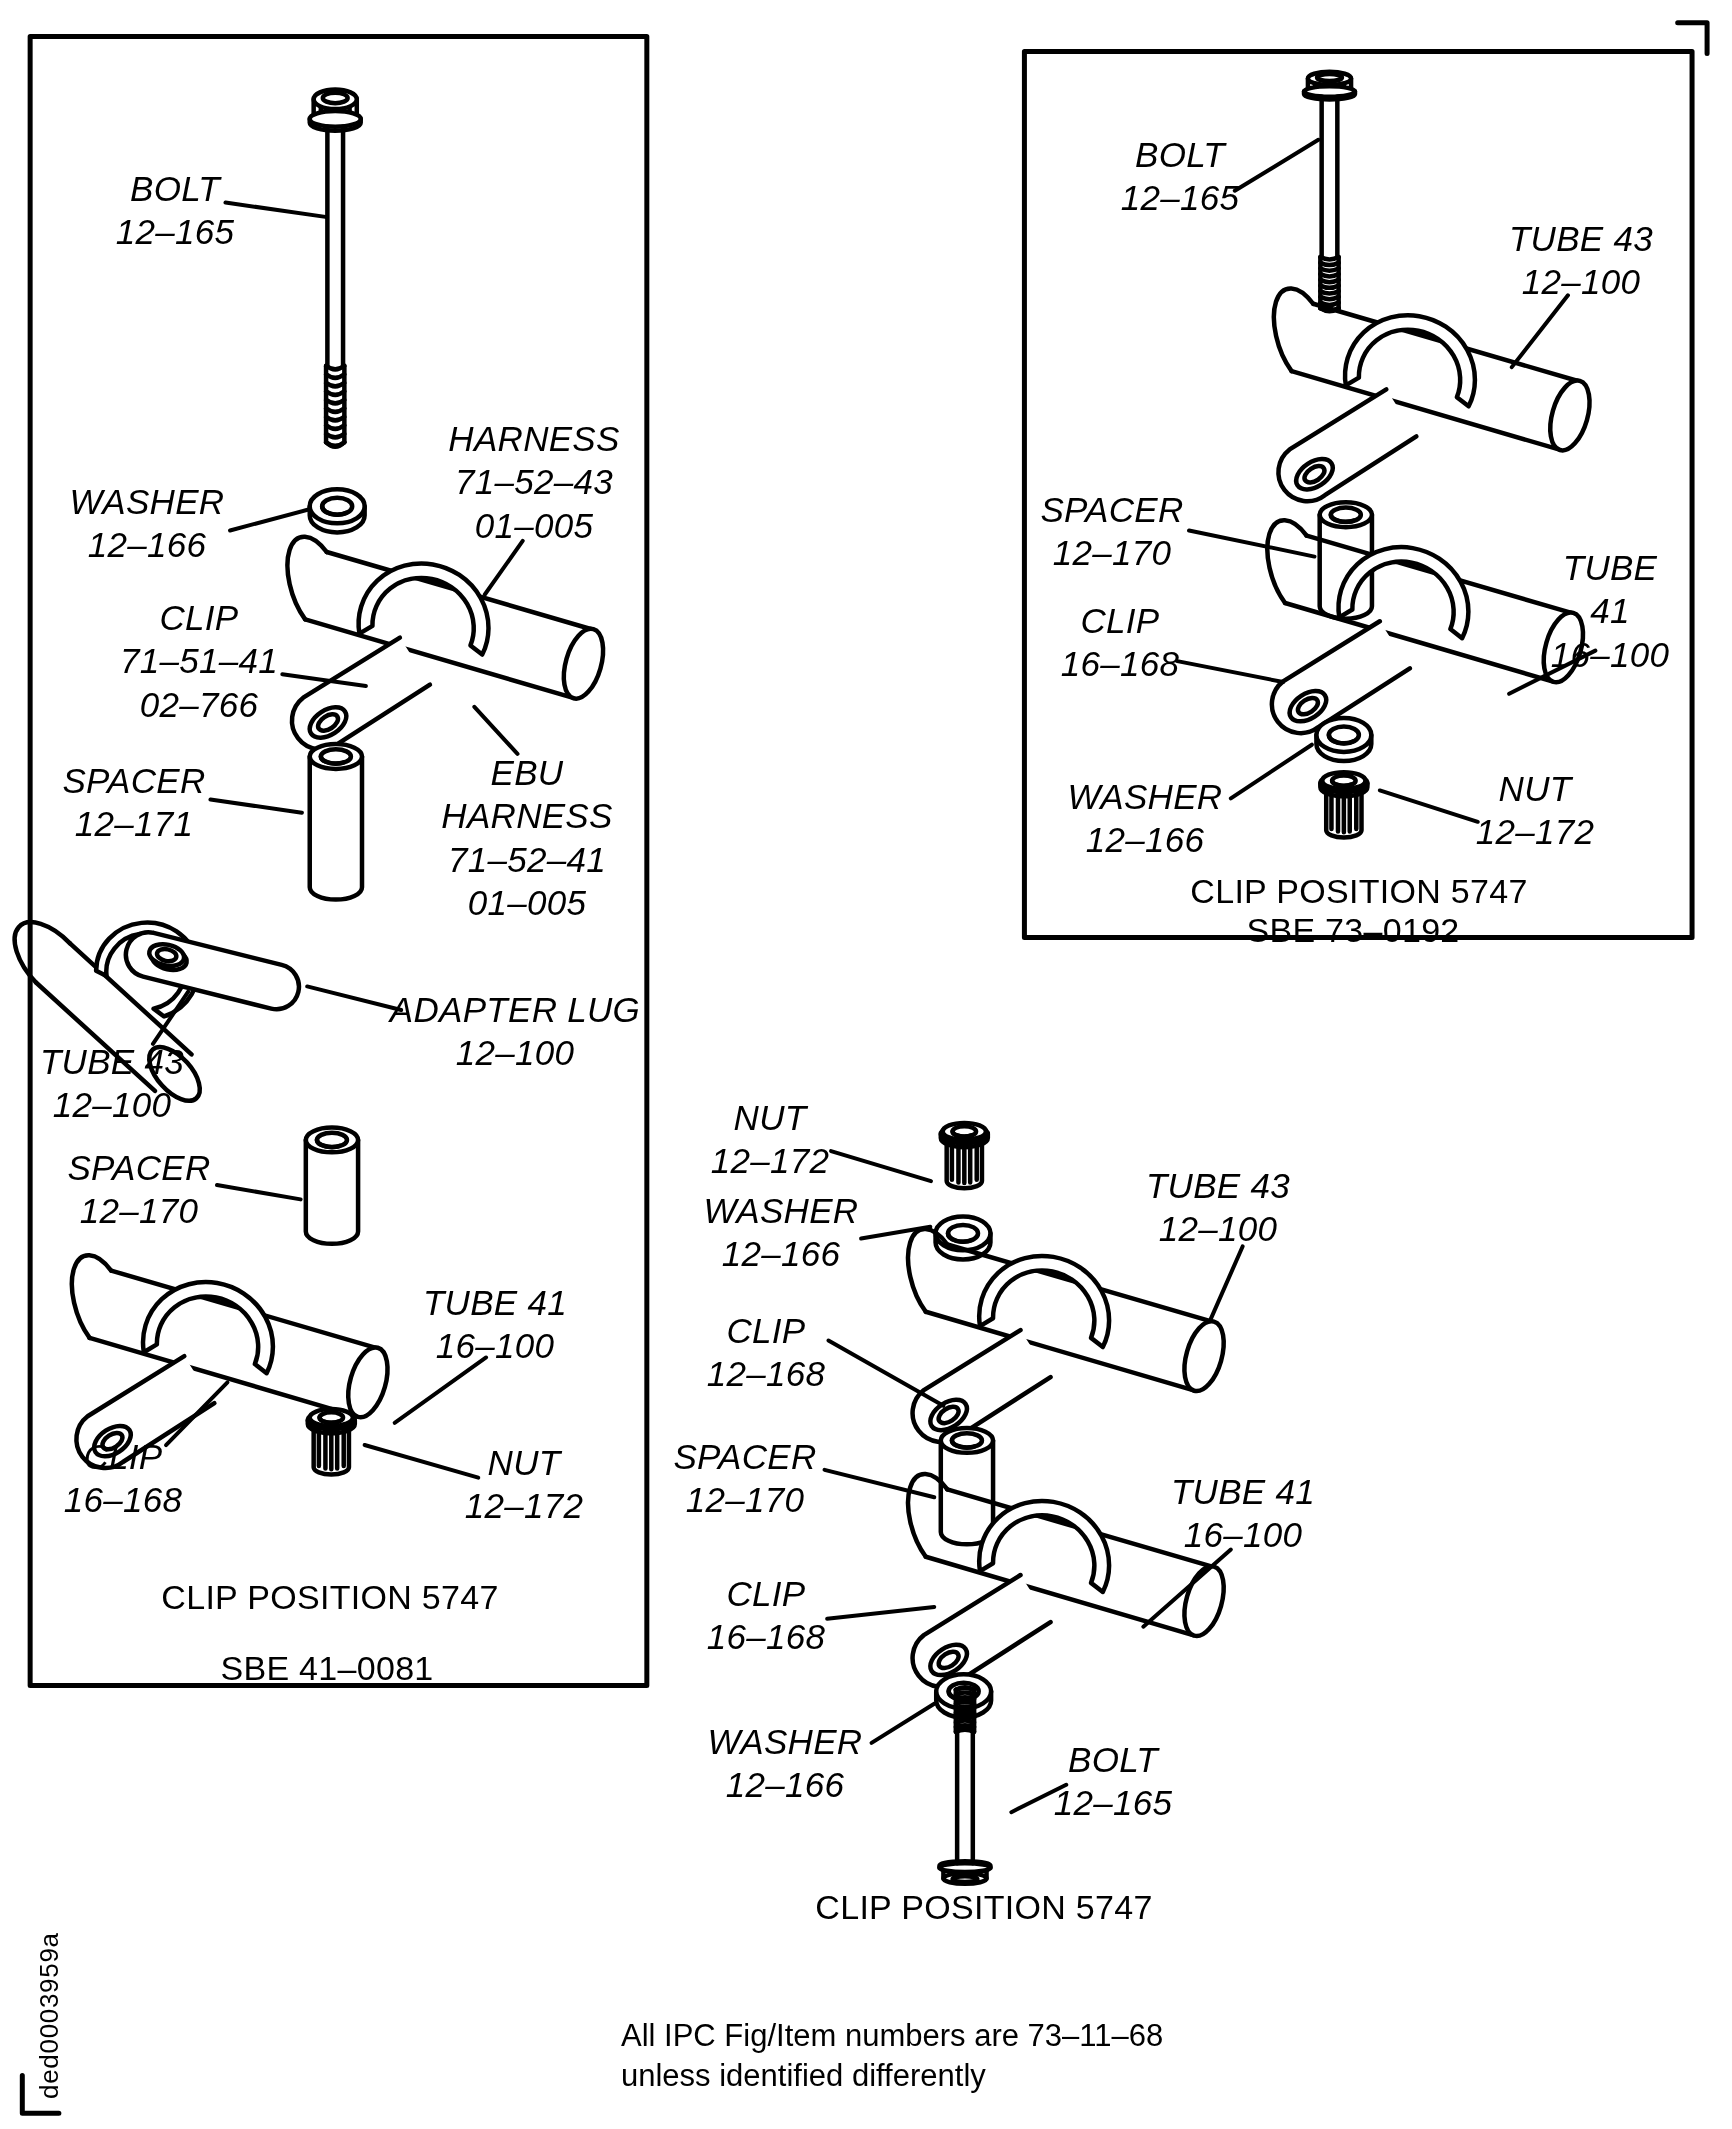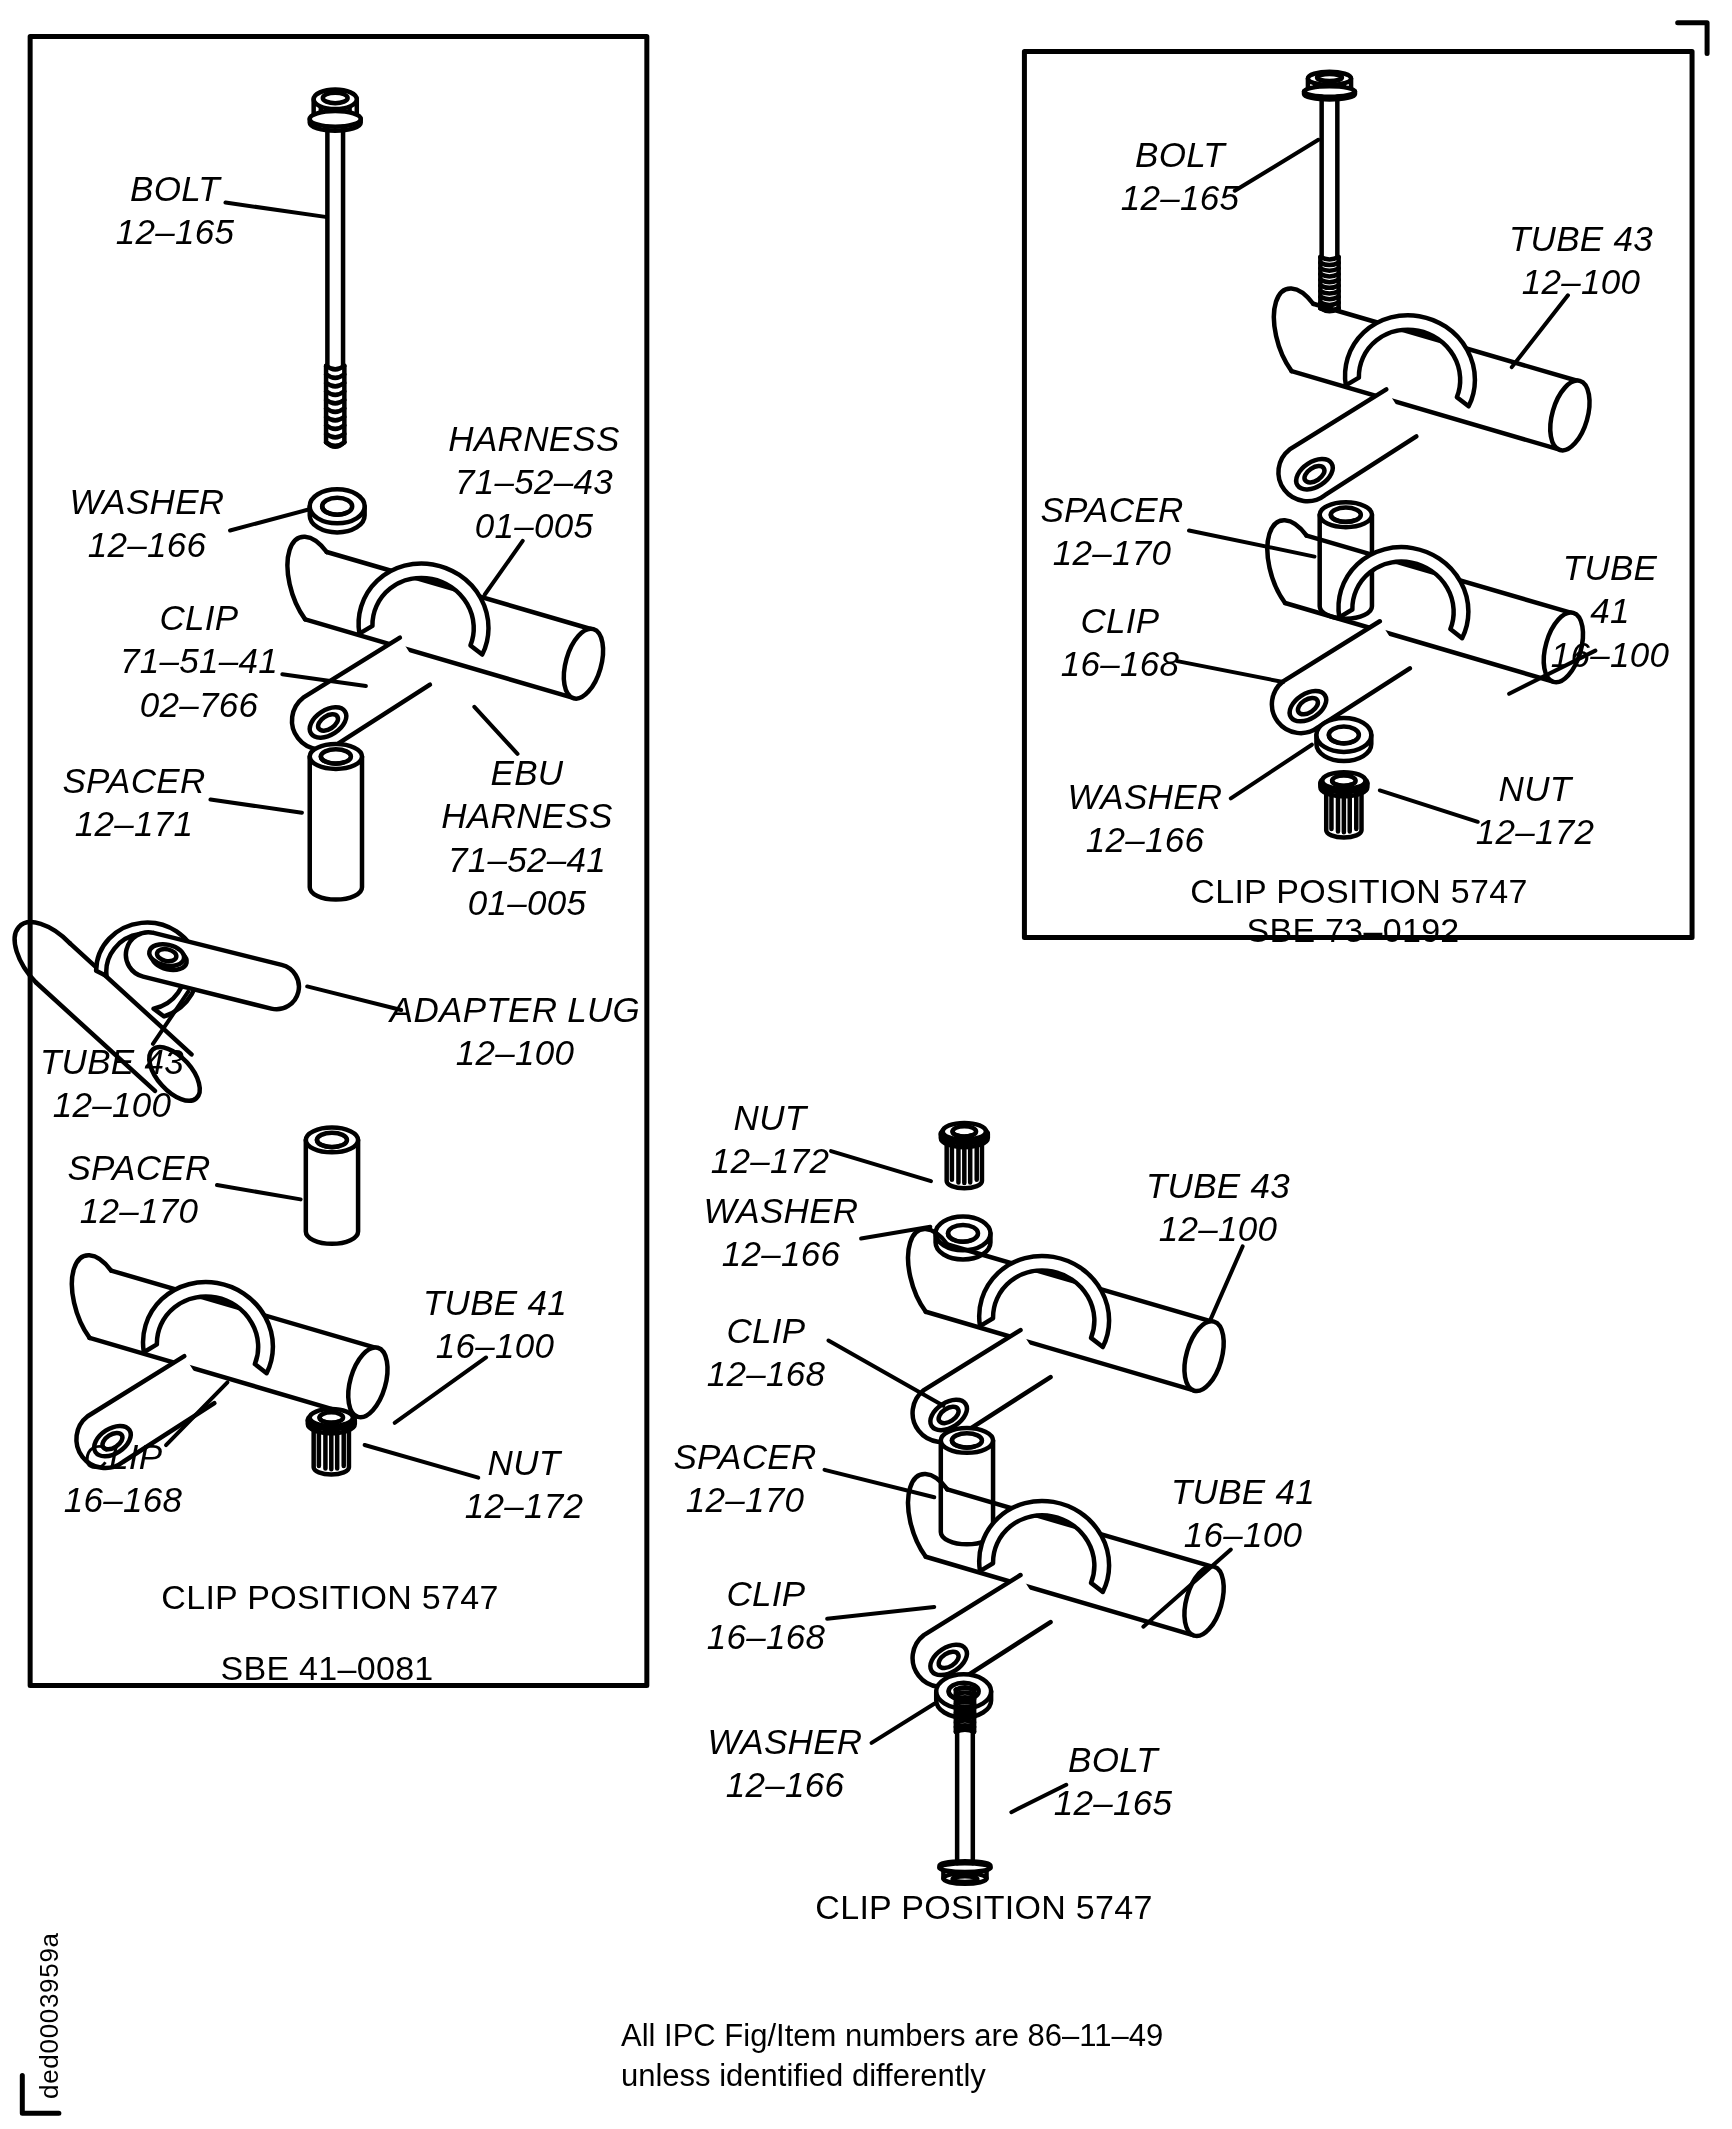--- a/index.html
+++ b/index.html
@@ -221,19 +221,19 @@
   <div class="lbl" style="left:1243px;top:1513px">TUBE 41
 16–100</div>
   <div class="lbl" style="left:766px;top:1615px">CLIP
 16–168</div>
   <div class="lbl" style="left:785px;top:1763px">WASHER
 12–166</div>
   <div class="lbl" style="left:1113px;top:1781px">BOLT
 12–165</div>
   <div class="cap" style="left:984px;top:1891px">CLIP POSITION 5747</div>
 
-  <div class="footer">All IPC Fig/Item numbers are 86–11–49
+  <div class="footer">All IPC Fig/Item numbers are 73–11–68
 unless identified differently</div>
 
   <div class="docid">ded0003959a</div>
 
 </div>
 
 
 </body></html>

